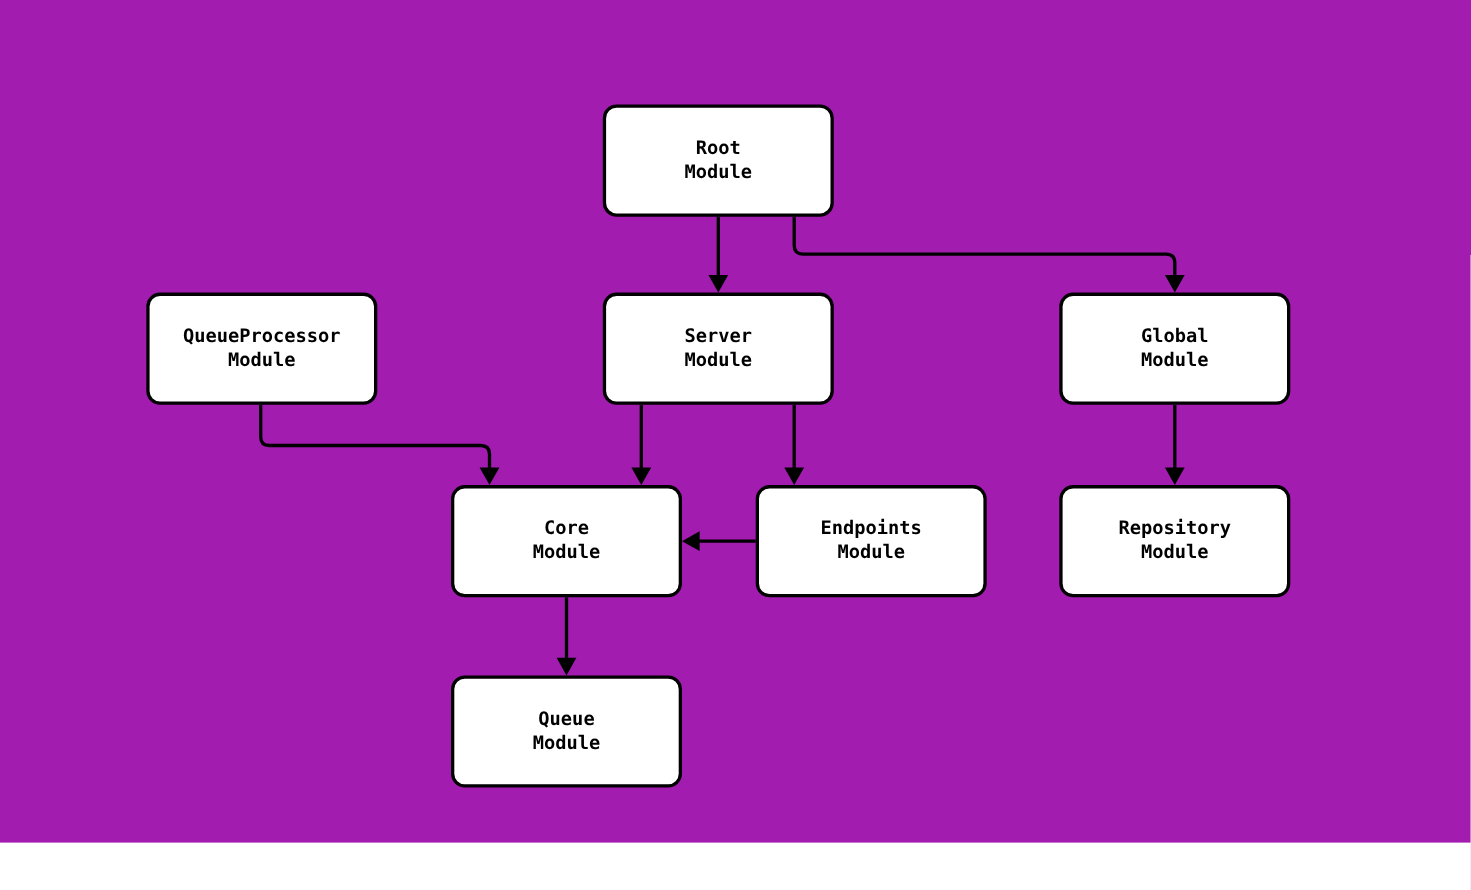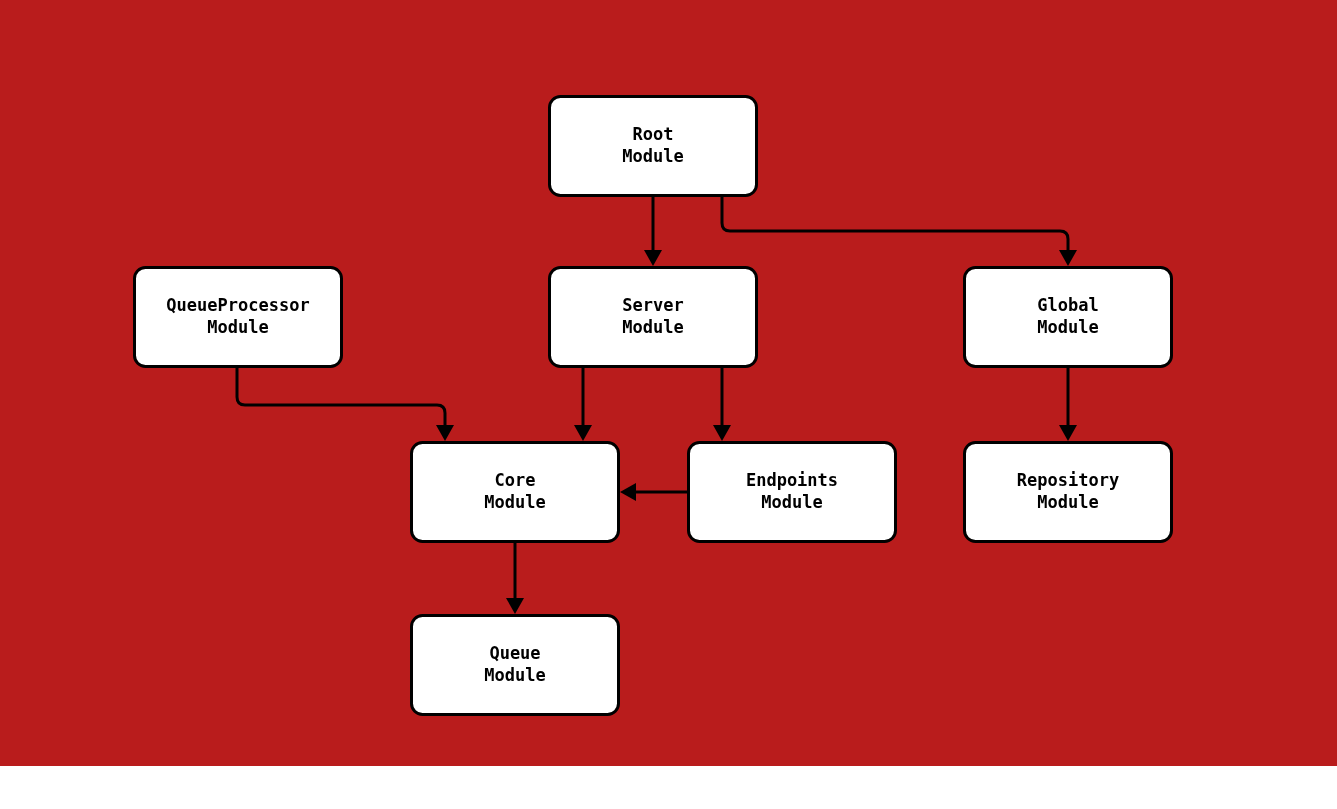--- a/index.html
+++ b/index.html
@@ -11,21 +11,21 @@
   body {
     width: 1337px;
     height: 809px;
     overflow: hidden;
     font-family: "DejaVu Sans Mono", monospace;
   }
   #diagram-root {
     position: relative;
     width: 1337px;
     height: 766px;
-    background: #b91c1c;
+    background: #a21caf;
   }
   #diagram-svg {
     position: absolute;
     top: 0;
     left: 0;
     width: 1337px;
     height: 809px;
     display: block;
   }
   .node-label {

